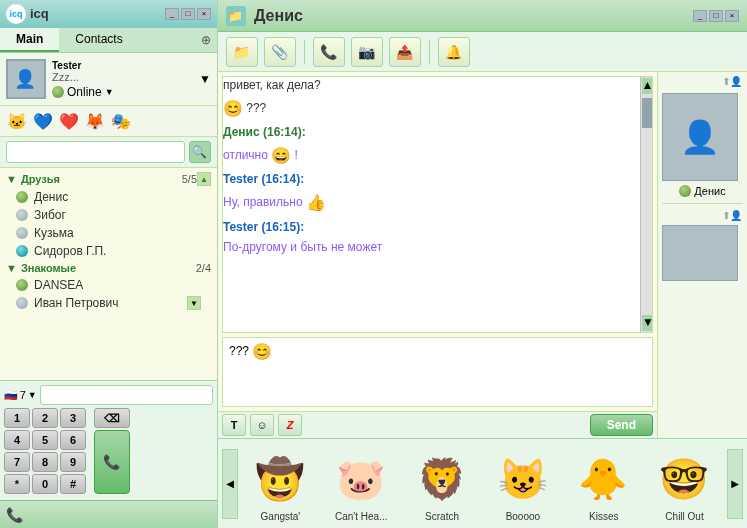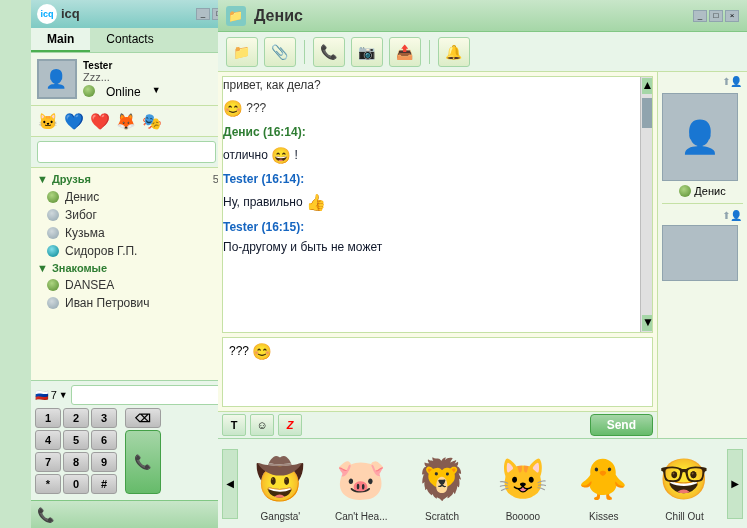--- a/index.html
+++ b/index.html
@@ -15,21 +15,20 @@
     
     .left-panel {
       position: absolute;
       left: 0; top: 0;
       width: 218px;
       height: 528px;
       background: #e8f5e9;
       border-right: 1px solid #a5d6a7;
       display: flex;
       flex-direction: column;
-      margin-left: 31px;
     }
 
     .icq-header {
       background: linear-gradient(to bottom, #b2dfdb, #80cbc4);
       padding: 4px 6px;
       display: flex;
       align-items: center;
       gap: 4px;
       height: 28px;
       border-bottom: 1px solid #80cbc4;
@@ -100,21 +99,21 @@
       width: 40px; height: 40px;
       background: #b0bec5;
       border: 2px solid #90a4ae;
       display: flex; align-items: center; justify-content: center;
       font-size: 18px;
     }
 
     .user-details { flex: 1; }
     .user-name { font-weight: bold; font-size: 10px; }
     .user-status-text { font-size: 11px; color: #555; }
-    .status-row { display: flex; align-items: flex-start; gap: 11px; margin-top: 2px; }
+    .status-row { display: flex; align-items: center; gap: 3px; margin-top: 2px; }
     .status-dot {
       width: 12px; height: 12px;
       background: radial-gradient(circle at 40% 35%, #aed581, #558b2f);
       border-radius: 50%;
     }
 
     .emoji-bar {
       display: flex;
       align-items: center;
       padding: 4px 6px;
@@ -356,21 +355,21 @@
       background: #ffffff;
       border: 1px solid #c5e1a5;
       margin: 4px;
       overflow-y: auto;
       position: relative;
     }
 
     .msg-line { margin-bottom: 4px; font-size: 12px; line-height: 1.4; }
     .msg-sender-tester { color: #1565c0; font-weight: bold; }
     .msg-sender-denis { color: #2e7d32; font-weight: bold; }
-    .msg-text { color: #0f172a; }
+    .msg-text { color: #8b5cf6; }
     .msg-plain { color: #333; }
 
     .input-area {
       height: 70px;
       background: #ffffff;
       border: 1px solid #c5e1a5;
       margin: 0 4px 4px 4px;
       padding: 4px 6px;
       font-size: 12px;
       overflow-y: auto;

